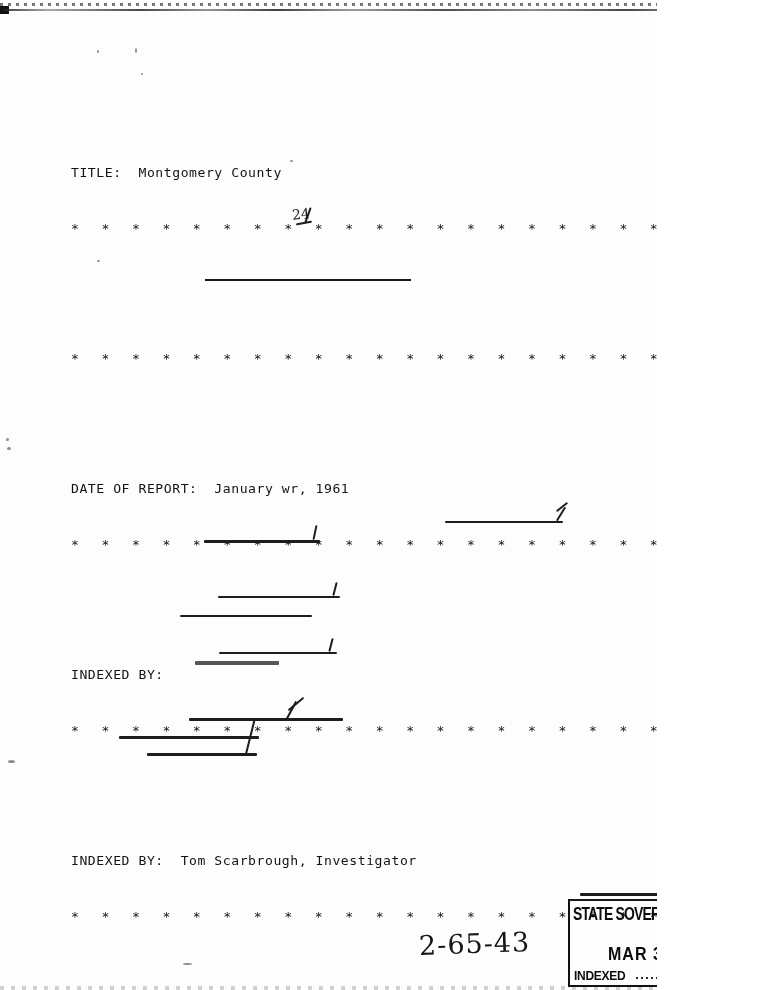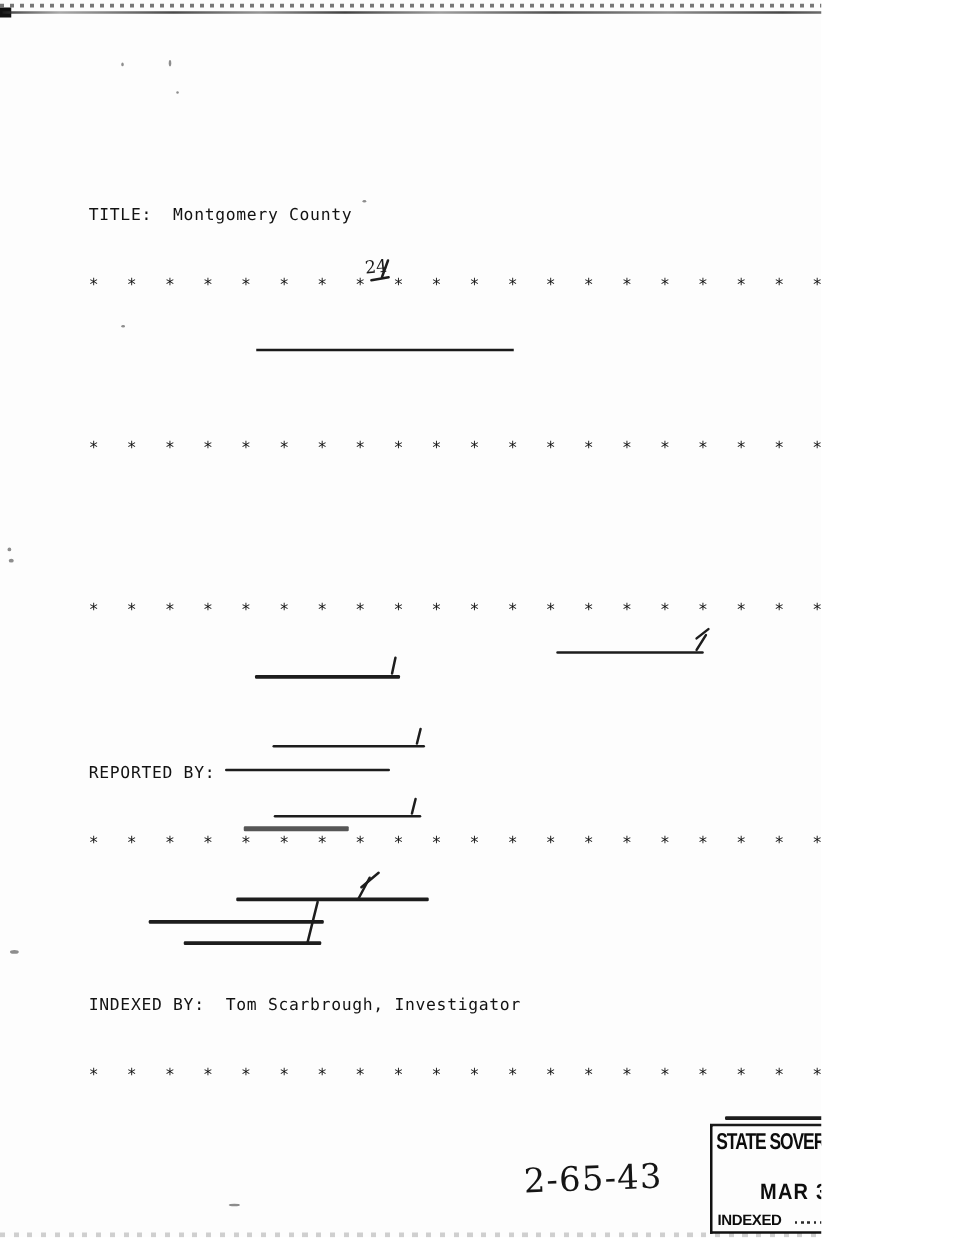--- a/index.html
+++ b/index.html
@@ -191,24 +191,25 @@
 
   <div class="doc">
 
     <div class="line">TITLE:  Montgomery County</div>
     <div class="line stars">* * * * * * * * * * * * * * * * * * * * * * * * * * * * * * * * *</div>
     <div class="blank"></div>
 
     <div class="line stars">* * * * * * * * * * * * * * * * * * * * * * * * * * * * * * * * *</div>
     <div class="blank"></div>
 
-    <div class="line stars">* * * * * * * * * * * * * * * * * * * * * * * * * * * * * * * * *</div>
-    <div class="blank"></div>
-
-    <div class="line">REPORTED BY:</div>
+    <div class="line">DATE OF REPORT:  January wr, 1961</div>
+    <div class="line stars">* * * * * * * * * * * * * * * * * * * * * * * * * * * * * * * * *</div>
+    <div class="blank"></div>
+
+    <div class="line">INDEXED BY:</div>
     <div class="line stars">* * * * * * * * * * * * * * * * * * * * * * * * * * * * * * * * *</div>
     <div class="blank"></div>
 
     <div class="line">INDEXED BY:  Tom Scarbrough, Investigator</div>
     <div class="line stars">* * * * * * * * * * * * * * * * * * * * * * * * * * * * * * * * *</div>
     
 
     
     
 

